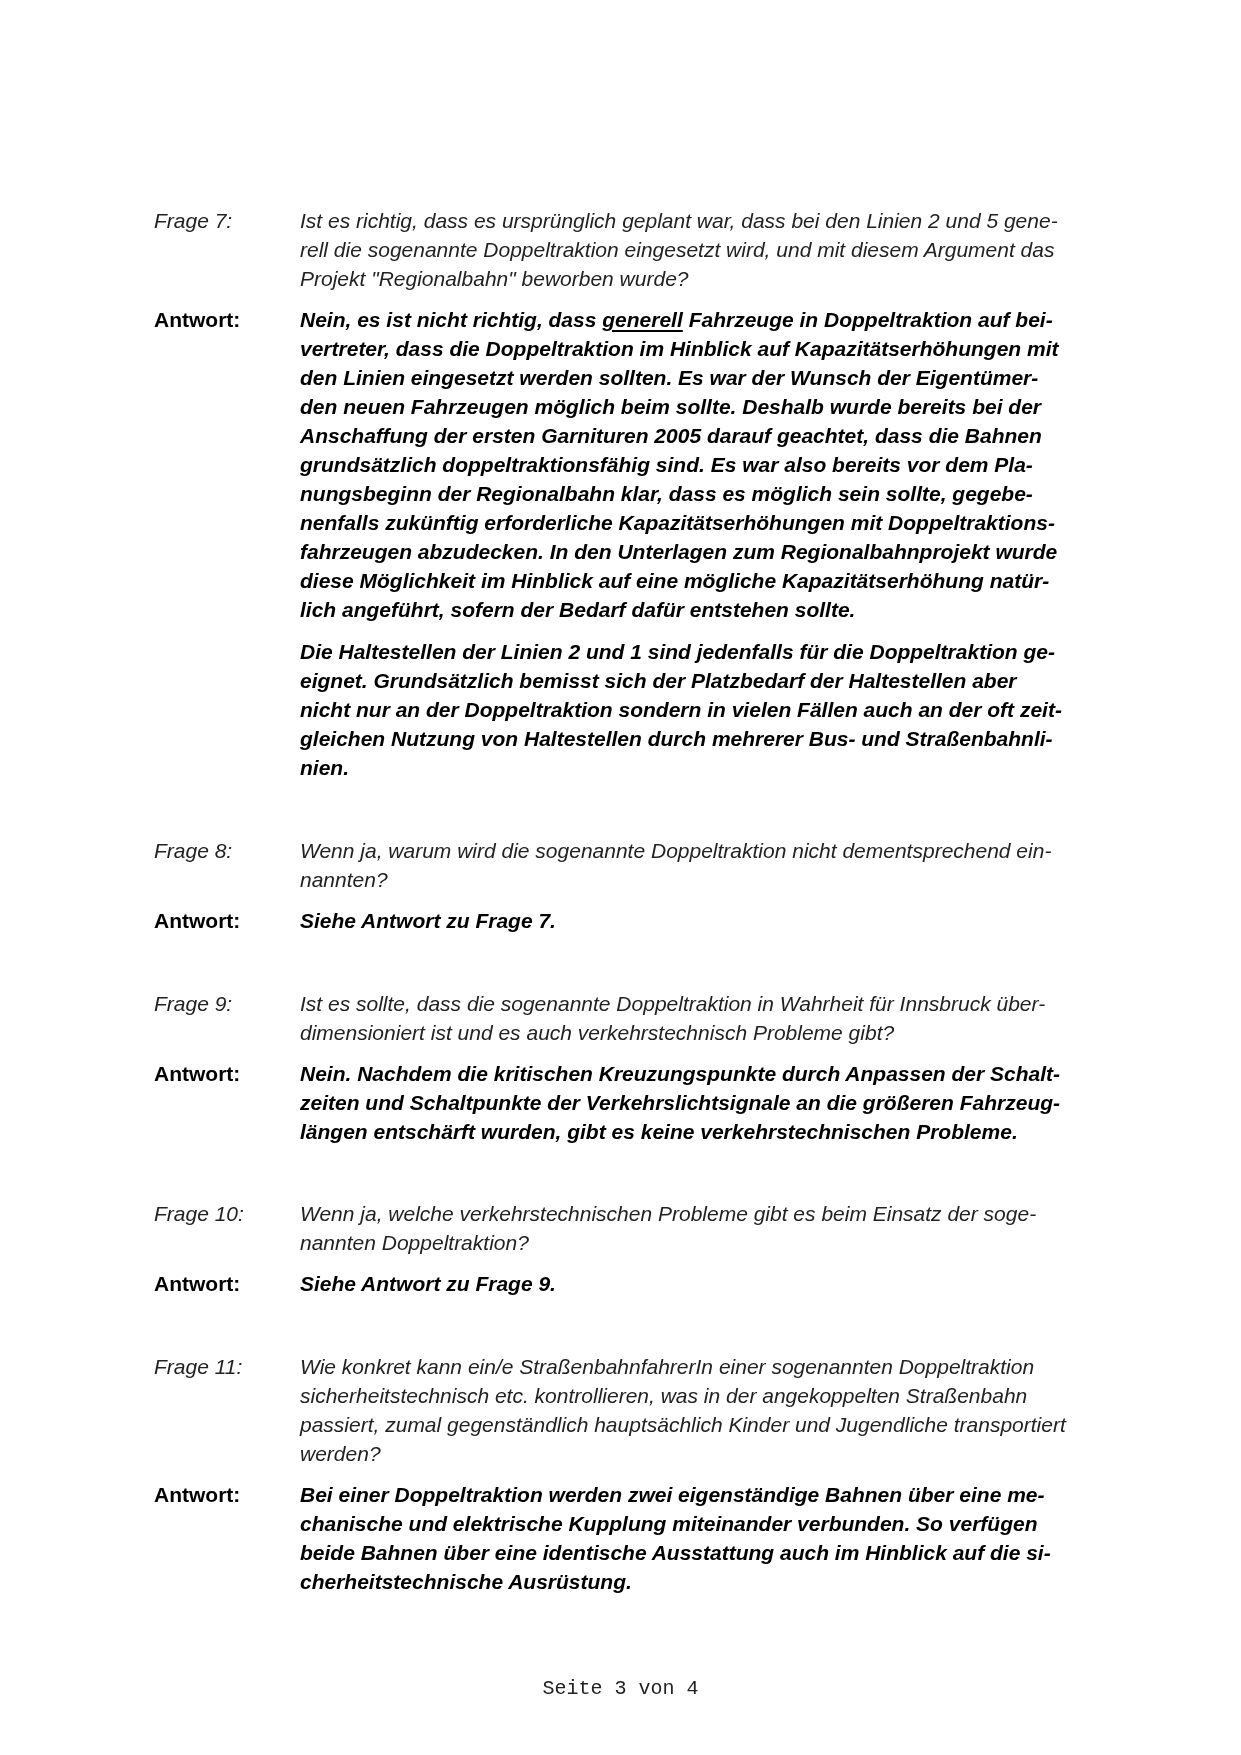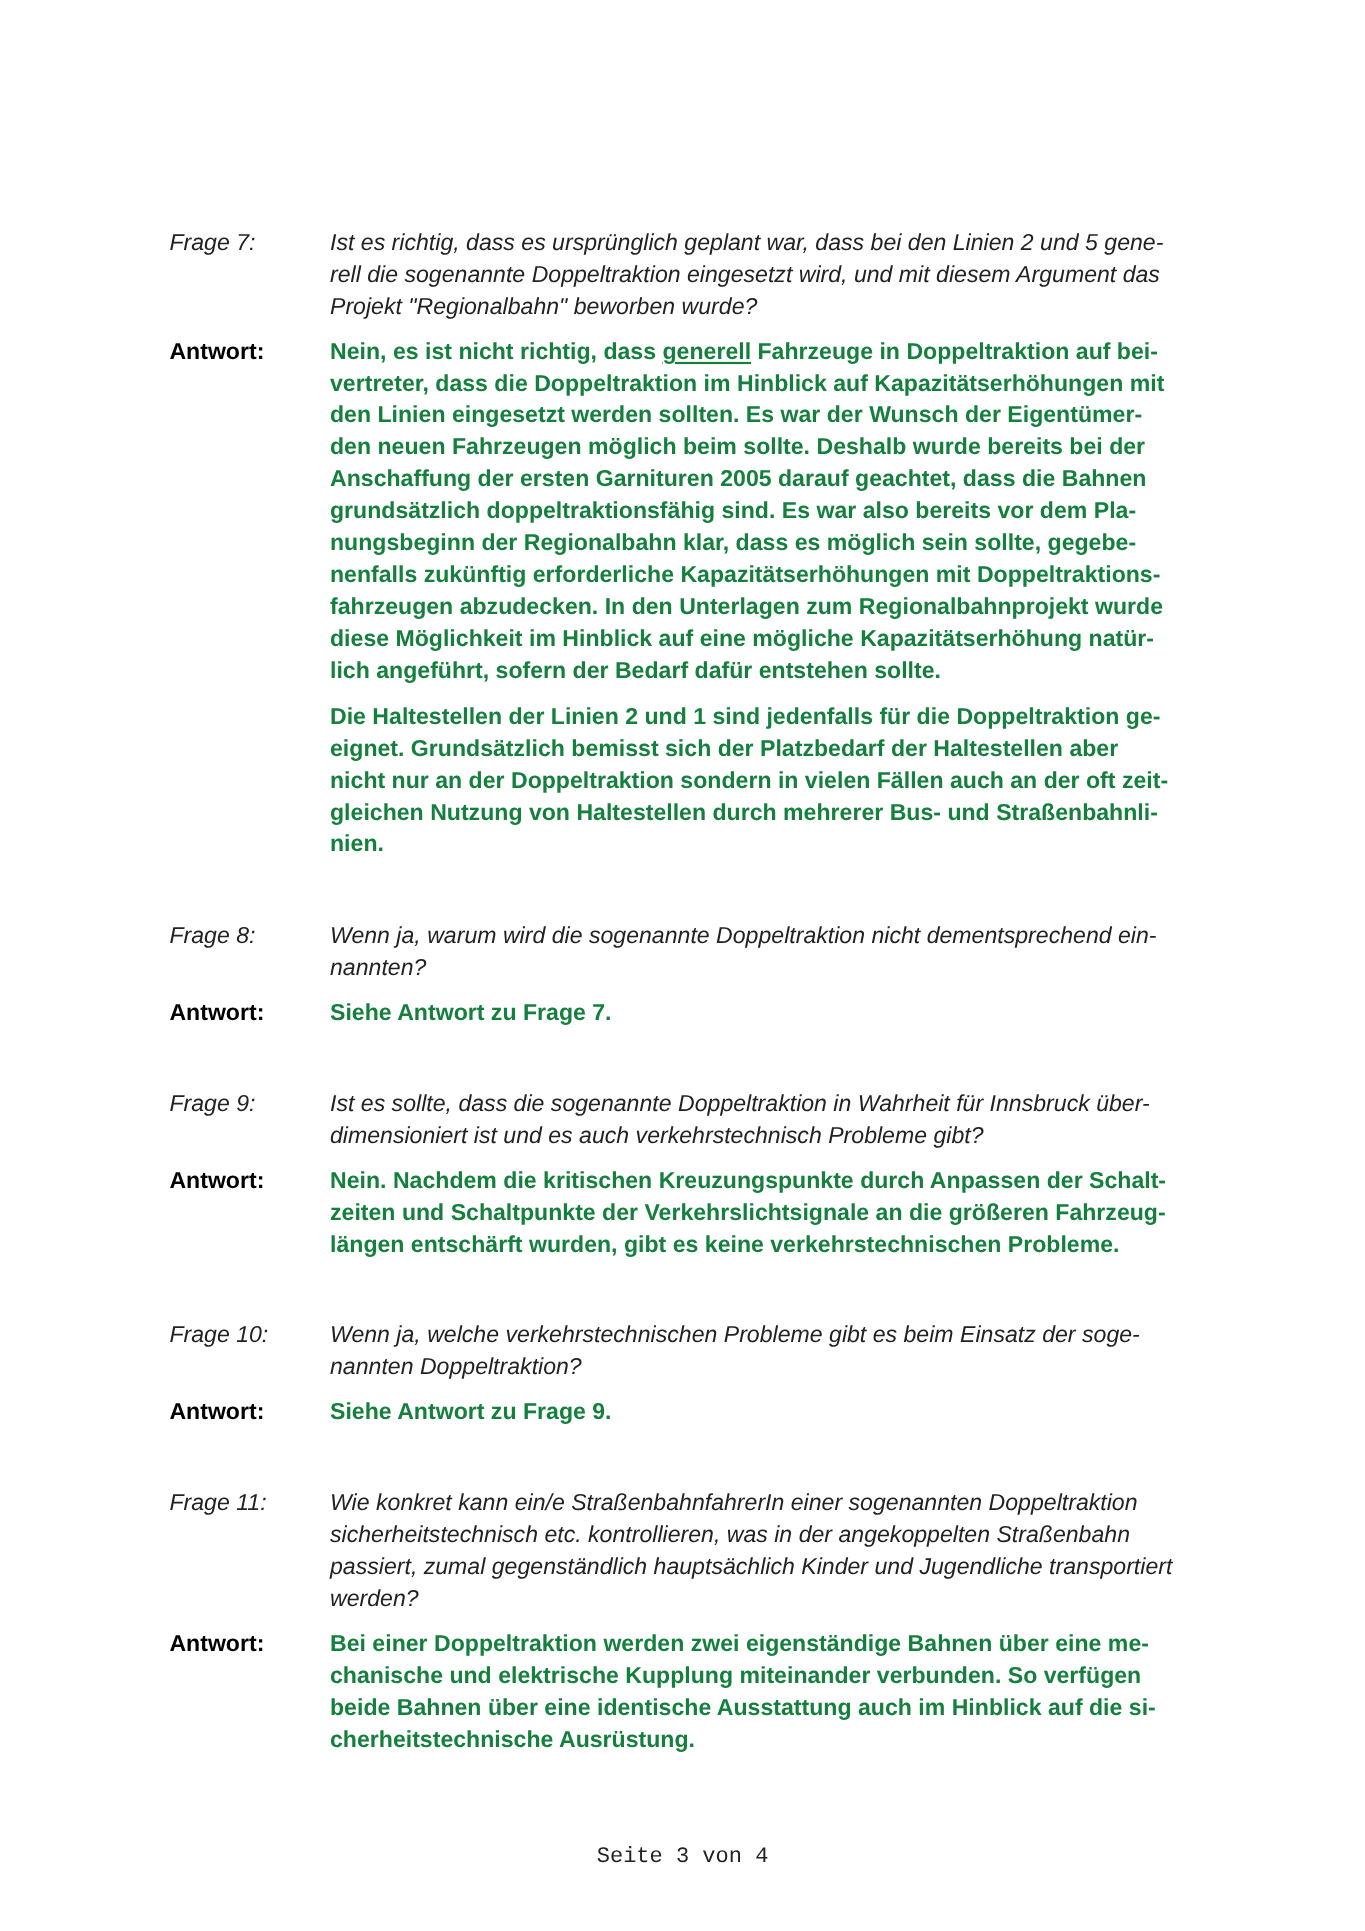--- a/index.html
+++ b/index.html
@@ -10,21 +10,21 @@
       position: absolute; left: 154px; top: 0;
       font-family: "Liberation Sans", sans-serif; font-size: 21px; line-height: 29px; white-space: nowrap;
     }
     .label.q { font-style: italic; font-weight: normal; color: #222; }
     .label.a { font-weight: bold; color: #000; }
     .text {
       position: absolute; left: 300px; top: 0; width: 830px;
       font-family: "Liberation Sans", sans-serif; font-size: 21px; line-height: 29px;
     }
     .text.q { font-style: italic; font-weight: normal; color: #222; }
-    .text.a { font-weight: bold; color: #15803d; }
+    .text.a { font-weight: bold; color: #000000; font-style: italic; }
     .line { display: block; white-space: nowrap; height: 29px; }
     .u { text-decoration: underline; text-underline-offset: 3px; text-decoration-thickness: 2px; }
     .footer {
       position: absolute; left: 0; width: 1241px; top: 1677px; text-align: center;
       font-family: Liberation Mono, monospace; font-size: 20px; color: #222;
     }
   </style>
 </head>
 <body>
 

